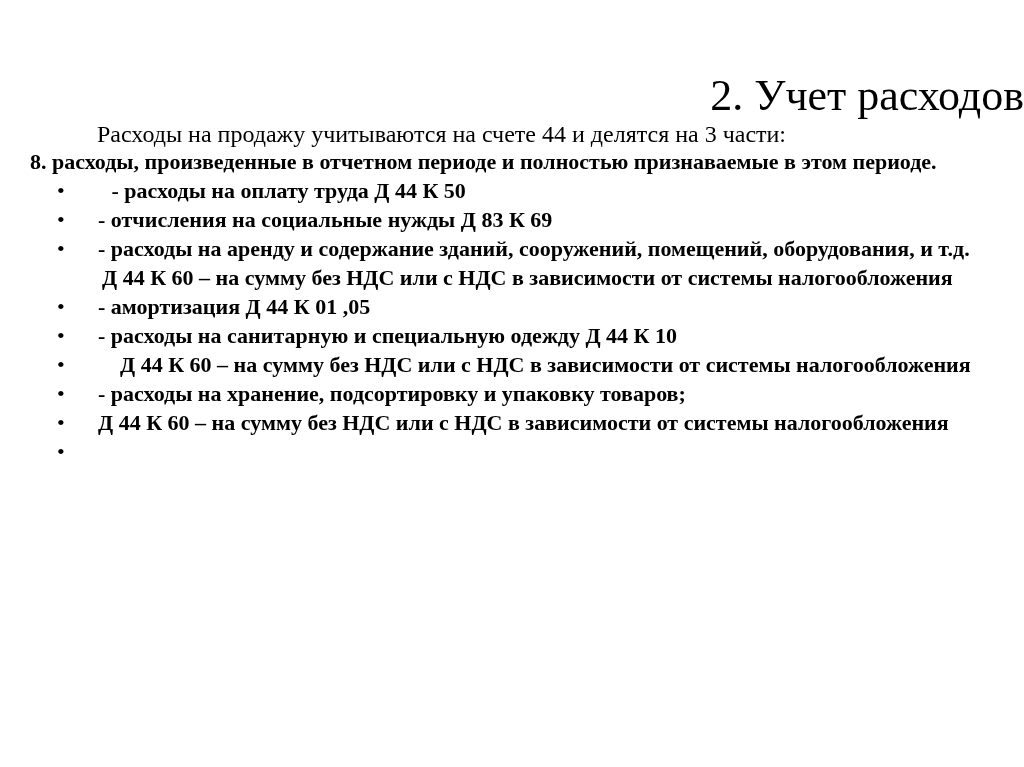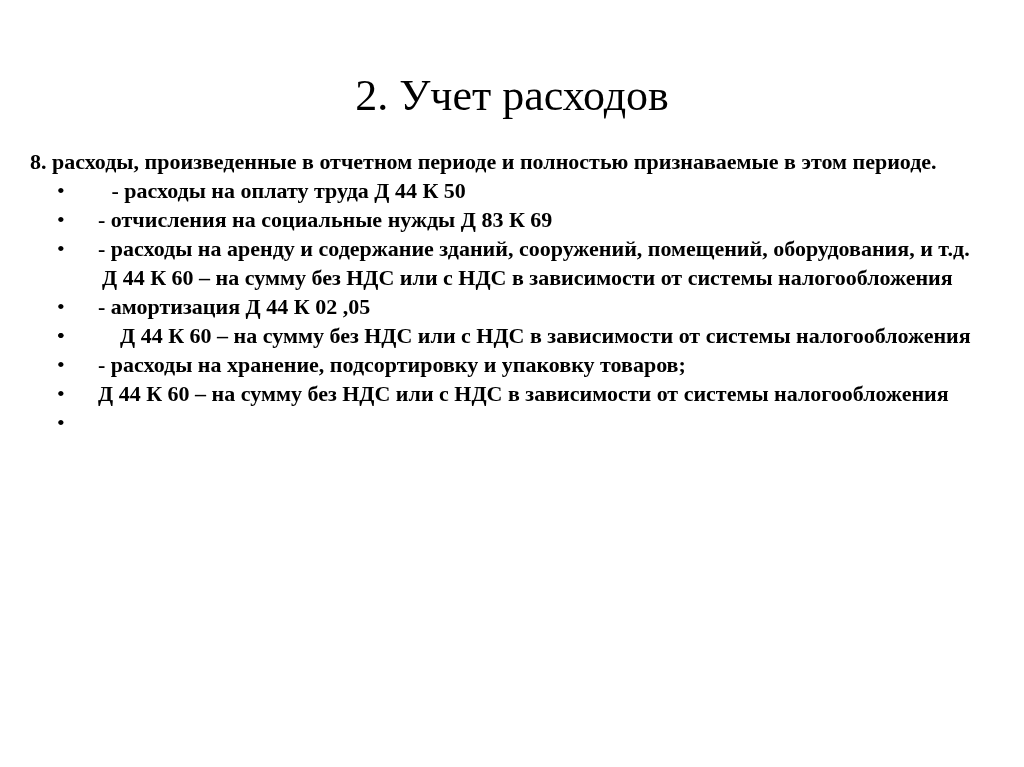--- a/index.html
+++ b/index.html
@@ -18,21 +18,21 @@
     .slide {
       position: absolute;
       left: 0; top: 0;
       width: 1024px; height: 767px;
       background: #ffffff;
     }
     .title {
       position: absolute;
       left: 0; top: 70px;
       width: 1024px;
-      text-align: center;
+      text-align: right;
       font-size: 44px;
       line-height: 52px;
       font-weight: normal;
       margin: 0;
     }
     .intro {
       position: absolute;
       left: 97px; top: 120px;
       font-size: 24px;
       line-height: 28px;
@@ -66,20 +66,21 @@
     }
     .first-indent-1 { display: inline-block; width: 8px; }
     .first-indent-2 { display: inline-block; width: 22px; }
     .first-indent-3 { display: inline-block; width: 4px; }
   </style>
 </head>
 <body>
 
 <div class="slide">
   <h1 class="title">2. Учет расходов</h1>
+  <div class="intro">Расходы на продажу учитываются на счете 44 и делятся на 3 части:</div>
 
   <div class="content">
     <div class="row numbered">
       <span>8. расходы, произведенные в отчетном периоде и полностью признаваемые в этом периоде.</span>
     </div>
 
     <div class="row">
       <span class="bullet">•</span>
       <span class="first-indent-1"></span><span> - расходы на оплату труда  Д 44 К 50</span>
     </div>
@@ -93,25 +94,26 @@
       <span class="bullet">•</span>
       <span>- расходы на аренду и содержание зданий, сооружений, помещений, оборудования, и т.д.</span>
     </div>
 
     <div class="row indent-text">
       <span class="first-indent-3"></span><span>Д 44 К 60 – на сумму без НДС или с НДС в зависимости от системы налогообложения</span>
     </div>
 
     <div class="row">
       <span class="bullet">•</span>
-      <span>- амортизация Д 44 К 02 ,05</span>
+      <span>- амортизация Д 44 К 01 ,05</span>
     </div>
 
     <div class="row">
       <span class="bullet">•</span>
+      <span>- расходы на санитарную и специальную одежду Д 44 К 10</span>
     </div>
 
     <div class="row">
       <span class="bullet">•</span>
     </div>
 
     <div class="row indent-text">
       <span class="first-indent-2"></span><span>Д 44 К 60 – на сумму без НДС или с НДС в зависимости от системы налогообложения</span>
     </div>
 

